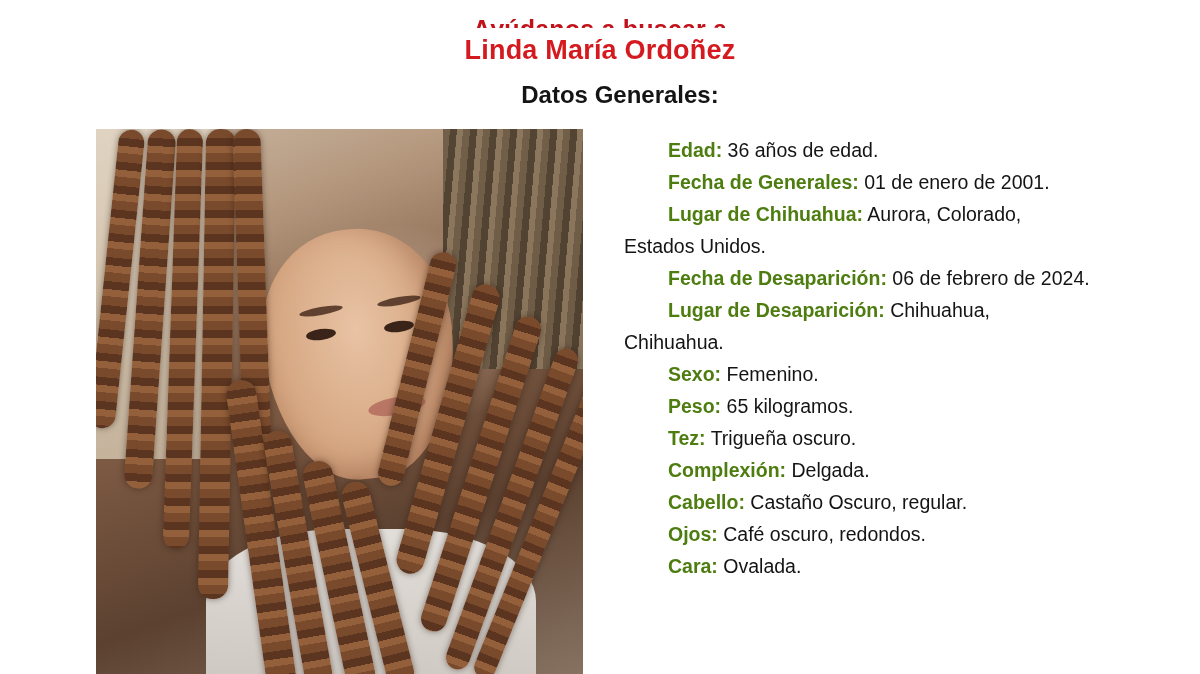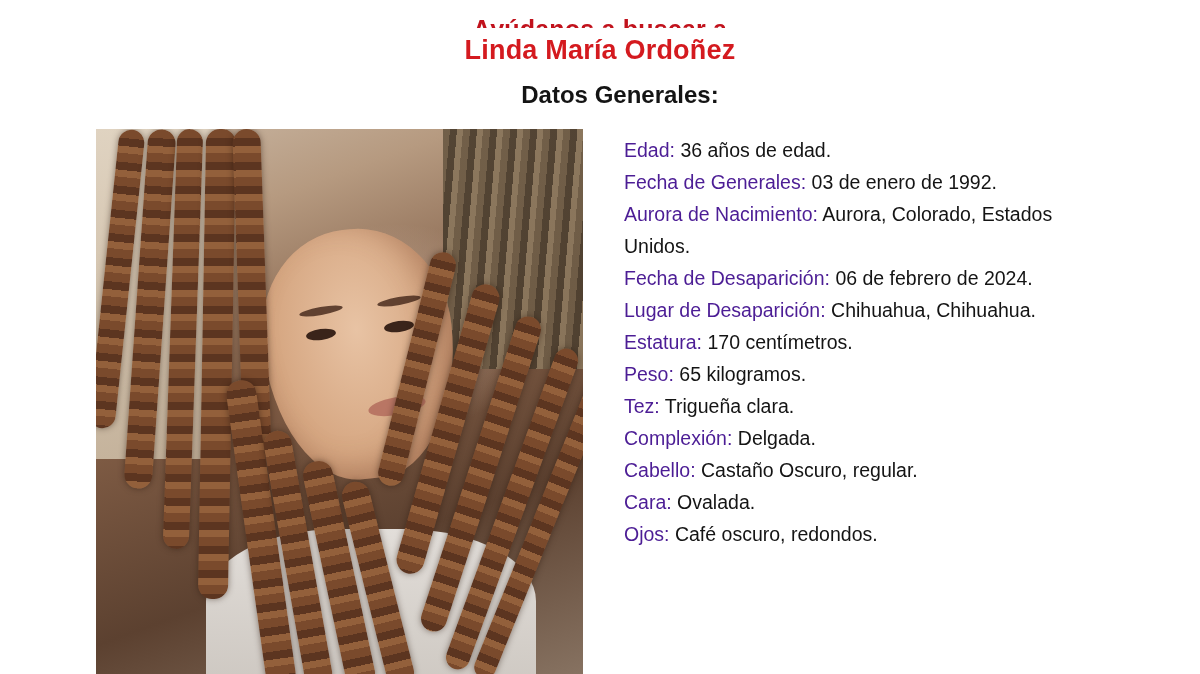--- a/index.html
+++ b/index.html
@@ -194,22 +194,23 @@
     left: 624px;
     top: 118px;
     width: 470px;
   }
   .data-row {
     font-size: 19.5px;
     color: #111111;
     line-height: 32px;
   }
   .data-label {
-    font-weight: normal;
-    color: #4c1d95;
+    font-weight: bold;
+    color: #4d7c0f;
+    margin-left: 44px;
   }
   .data-value {
     font-weight: normal;
     color: #141414;
   }
 </style>
 </head>
 <body>
 
 <div class="page">
@@ -255,70 +256,70 @@
 
   <div class="data-list">
 
     <div class="data-row">
       <span class="data-label">Edad:</span>
       <span class="data-value">36 años de edad.</span>
     </div>
 
     <div class="data-row">
       <span class="data-label">Fecha de Generales:</span>
-      <span class="data-value">03 de enero de 1992.</span>
-    </div>
-
-    <div class="data-row">
-      <span class="data-label">Aurora de Nacimiento:</span>
+      <span class="data-value">01 de enero de 2001.</span>
+    </div>
+
+    <div class="data-row">
+      <span class="data-label">Lugar de Chihuahua:</span>
       <span class="data-value">Aurora, Colorado, Estados Unidos.</span>
     </div>
 
     <div class="data-row">
       <span class="data-label">Fecha de Desaparición:</span>
       <span class="data-value">06 de febrero de 2024.</span>
     </div>
 
     <div class="data-row">
       <span class="data-label">Lugar de Desaparición:</span>
       <span class="data-value">Chihuahua, Chihuahua.</span>
     </div>
 
-
-
-    <div class="data-row">
-      <span class="data-label">Estatura:</span>
-      <span class="data-value">170 centímetros.</span>
-    </div>
+    <div class="data-row">
+      <span class="data-label">Sexo:</span>
+      <span class="data-value">Femenino.</span>
+    </div>
+
+
 
     <div class="data-row">
       <span class="data-label">Peso:</span>
       <span class="data-value">65 kilogramos.</span>
     </div>
 
     <div class="data-row">
       <span class="data-label">Tez:</span>
-      <span class="data-value">Trigueña clara.</span>
+      <span class="data-value">Trigueña oscuro.</span>
     </div>
 
     <div class="data-row">
       <span class="data-label">Complexión:</span>
       <span class="data-value">Delgada.</span>
     </div>
 
     <div class="data-row">
       <span class="data-label">Cabello:</span>
       <span class="data-value">Castaño Oscuro, regular.</span>
     </div>
 
     <div class="data-row">
+      <span class="data-label">Ojos:</span>
+      <span class="data-value">Café oscuro, redondos.</span>
+    </div>
+
+    <div class="data-row">
       <span class="data-label">Cara:</span>
       <span class="data-value">Ovalada.</span>
     </div>
 
-    <div class="data-row">
-      <span class="data-label">Ojos:</span>
-      <span class="data-value">Café oscuro, redondos.</span>
-    </div>
-
   </div>
 
 </div>
 
 </body></html>

